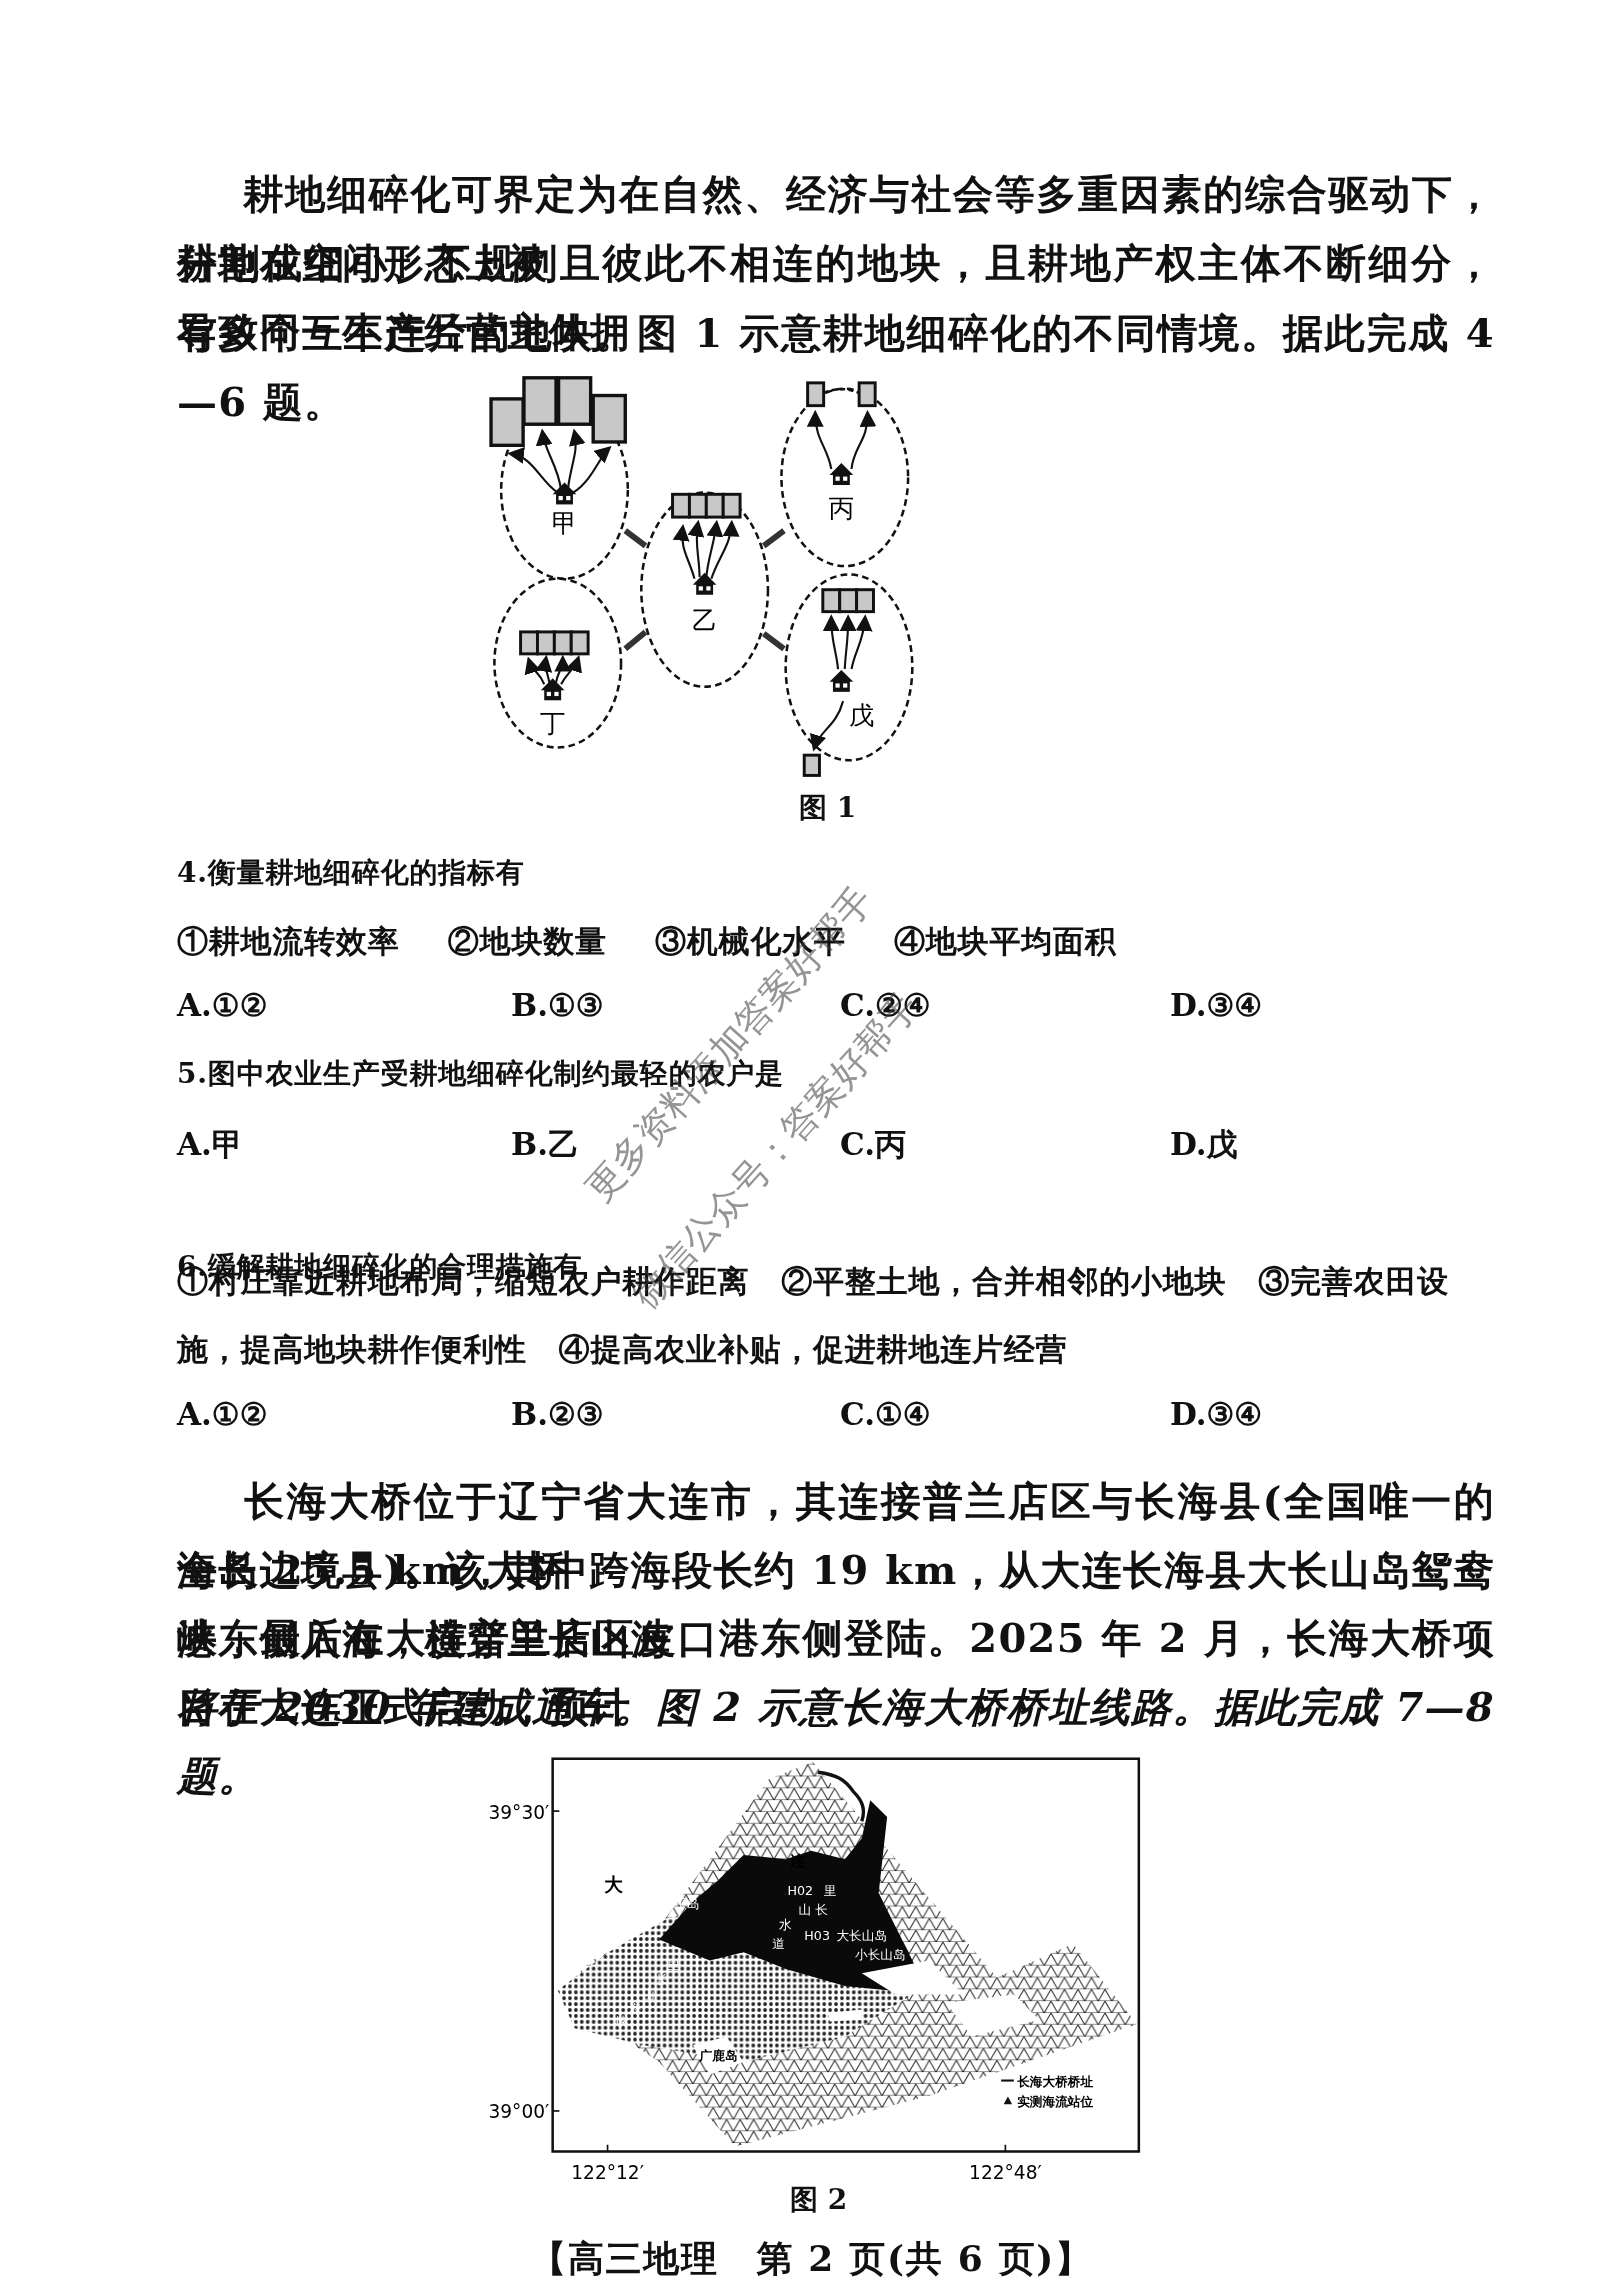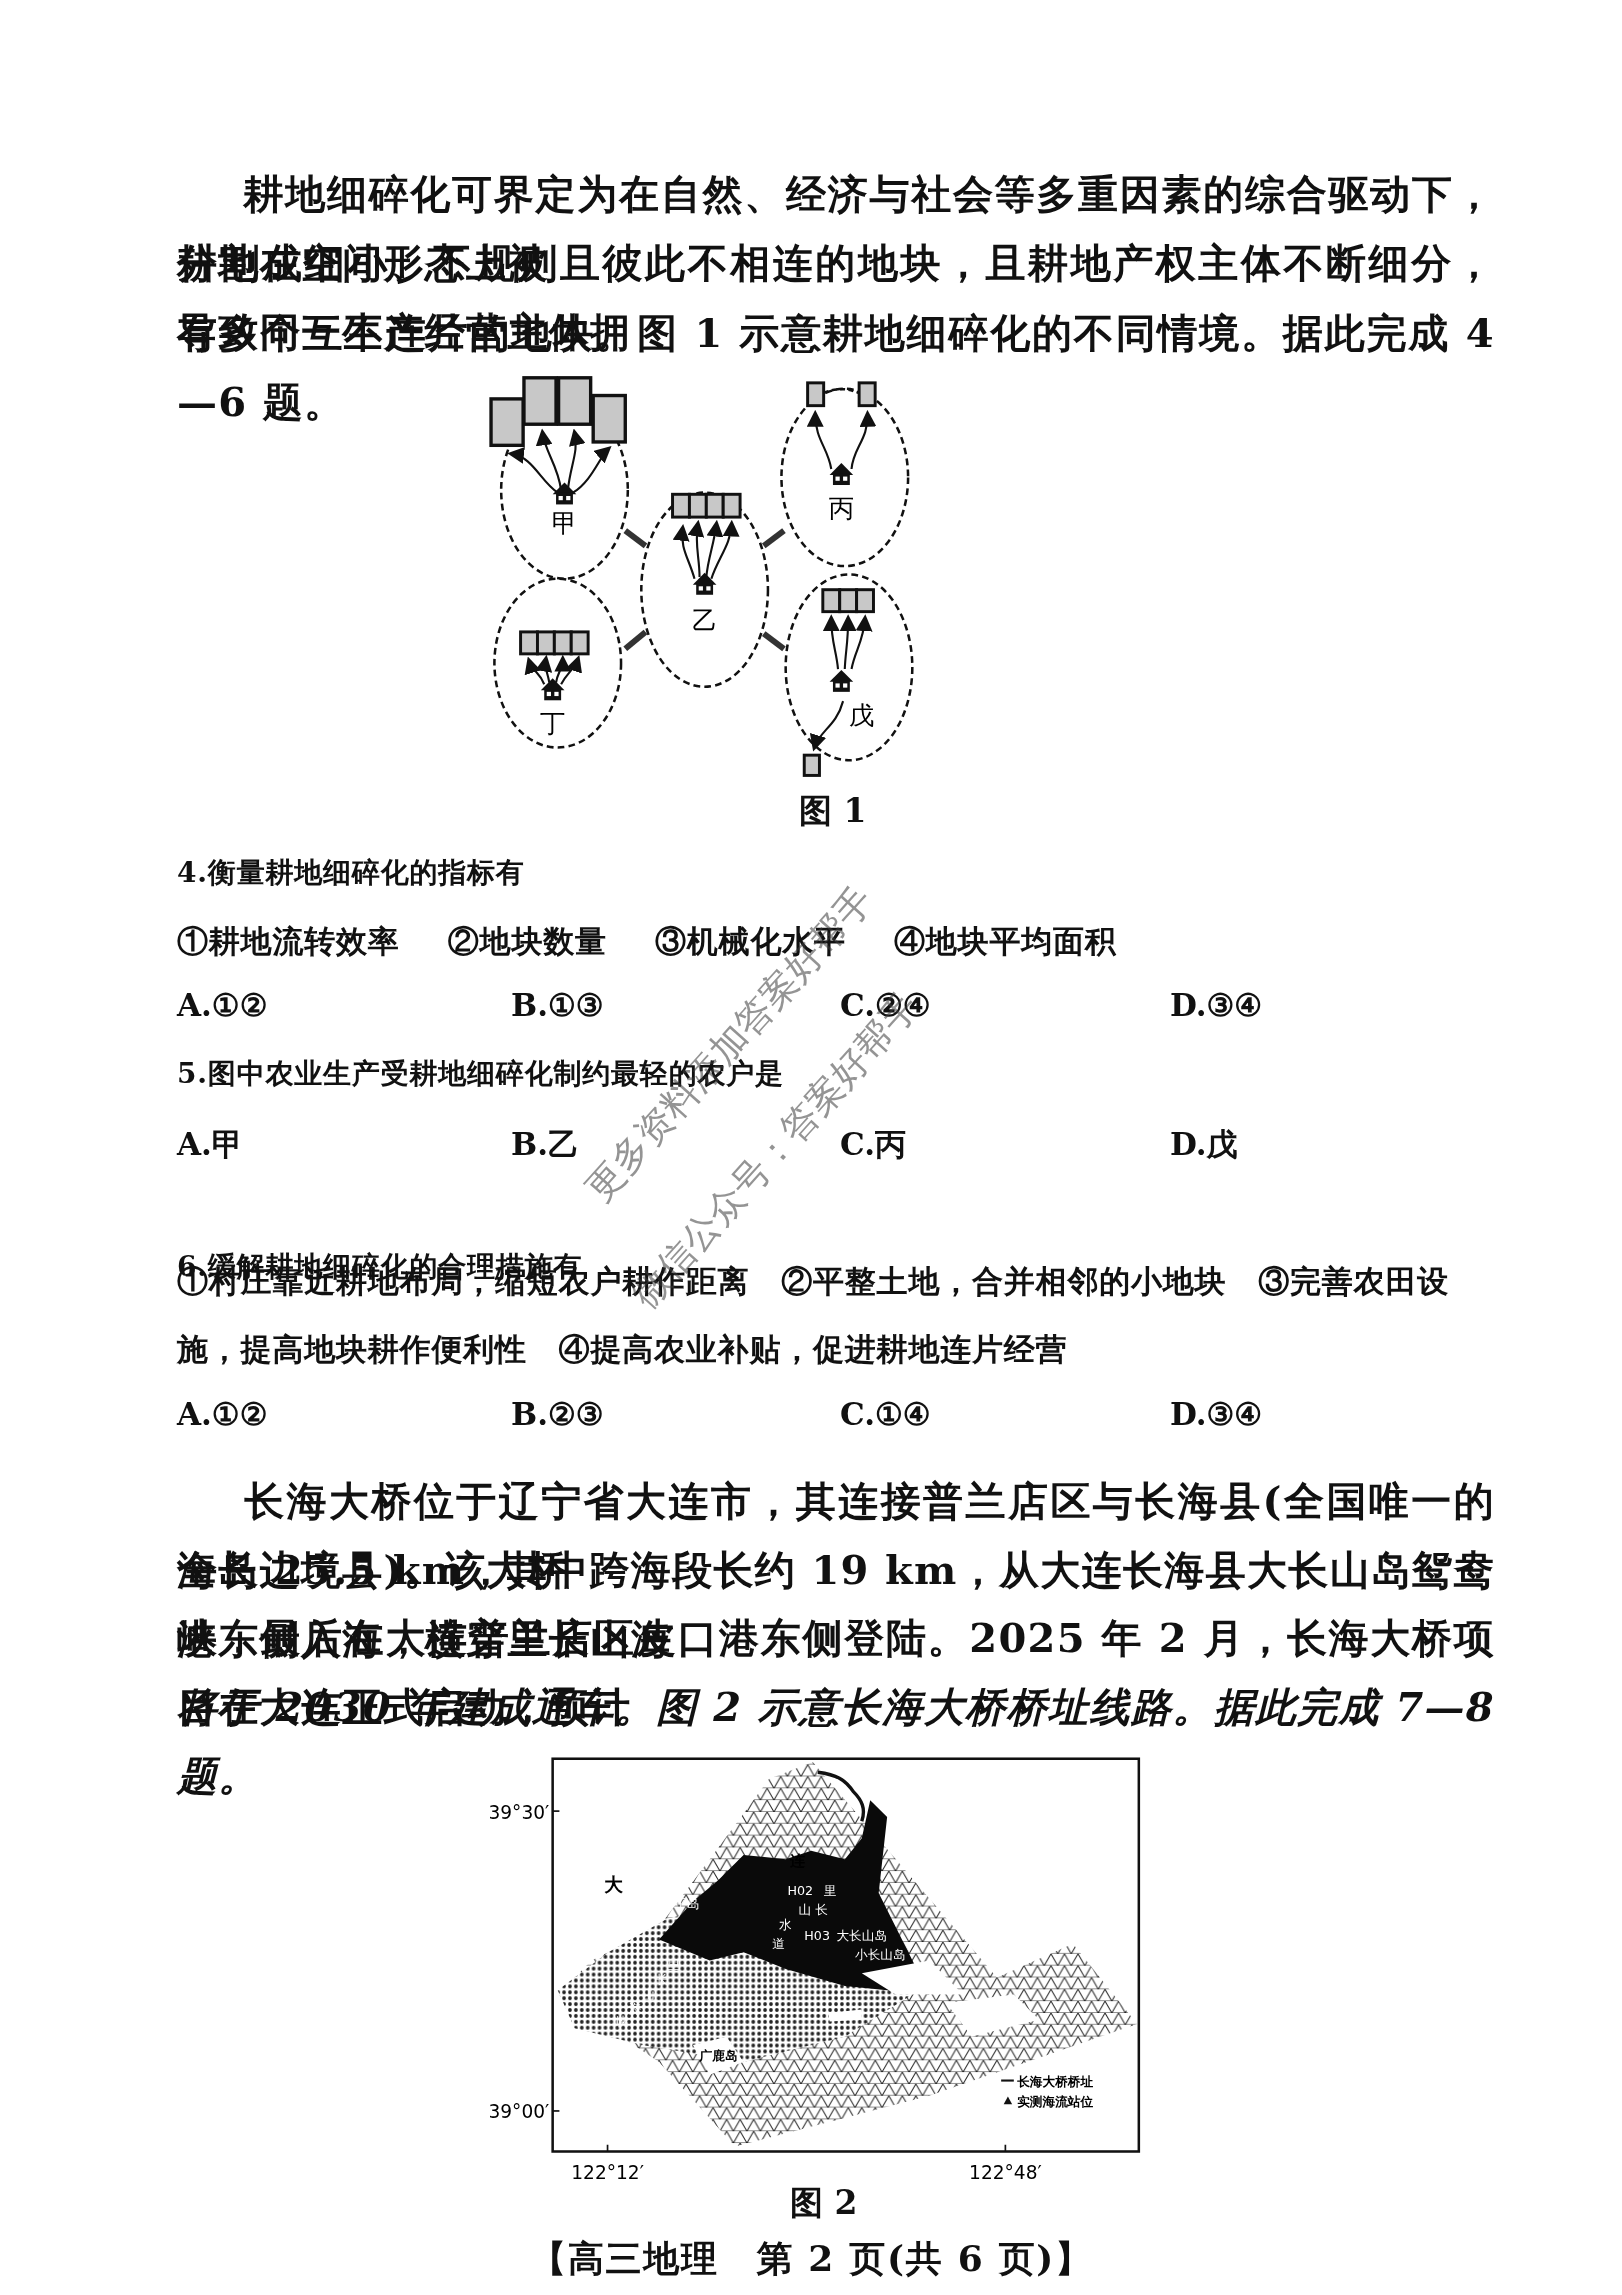--- a/index.html
+++ b/index.html
@@ -5,21 +5,21 @@
   html, body { margin:0; padding:0; background:#ffffff; }
   body { width:1623px; height:2295px; position:relative; overflow:hidden;
          font-family:"DejaVu Serif","Liberation Serif",serif; color:#111; }
   .para { position:absolute; left:177px; width:1318px; font-size:40px; line-height:69px;
           letter-spacing:1.3px; text-align:justify; font-weight:bold; }
   .para .indent { display:inline-block; width:66px; }
   .q { position:absolute; left:177px; font-size:28px; font-weight:bold; letter-spacing:0.8px; white-space:nowrap; }
   .opt-row { position:absolute; left:177px; width:1318px; font-size:31px; font-weight:bold; white-space:nowrap; }
   .opt-row span { position:absolute; top:0; }
   .stmt { position:absolute; left:177px; font-size:31px; font-weight:bold; white-space:nowrap; letter-spacing:0.8px; }
-  .caption { position:absolute; font-size:33px; font-weight:bold; }
+  .caption { position:absolute; font-size:28px; font-weight:bold; }
   .footer { position:absolute; left:0; width:1623px; top:2235px; text-align:center; font-size:36px; font-weight:bold; letter-spacing:1.7px; }
   .watermark { position:absolute; font-family:"DejaVu Sans","Liberation Sans",sans-serif; font-size:37px;
                color:rgba(60,60,60,0.55); transform-origin:left top; white-space:nowrap; pointer-events:none; }
   svg text { font-family:"DejaVu Sans","Liberation Sans",sans-serif; }
 </style>
 </head>
 <body>
 
 <div>
   <div class="para" style="top:159px;"><span class="indent"></span><span>耕地细碎化可界定为在自然、经济与社会等多重因素的综合驱动下，耕地在空间形态上被</span></div>

